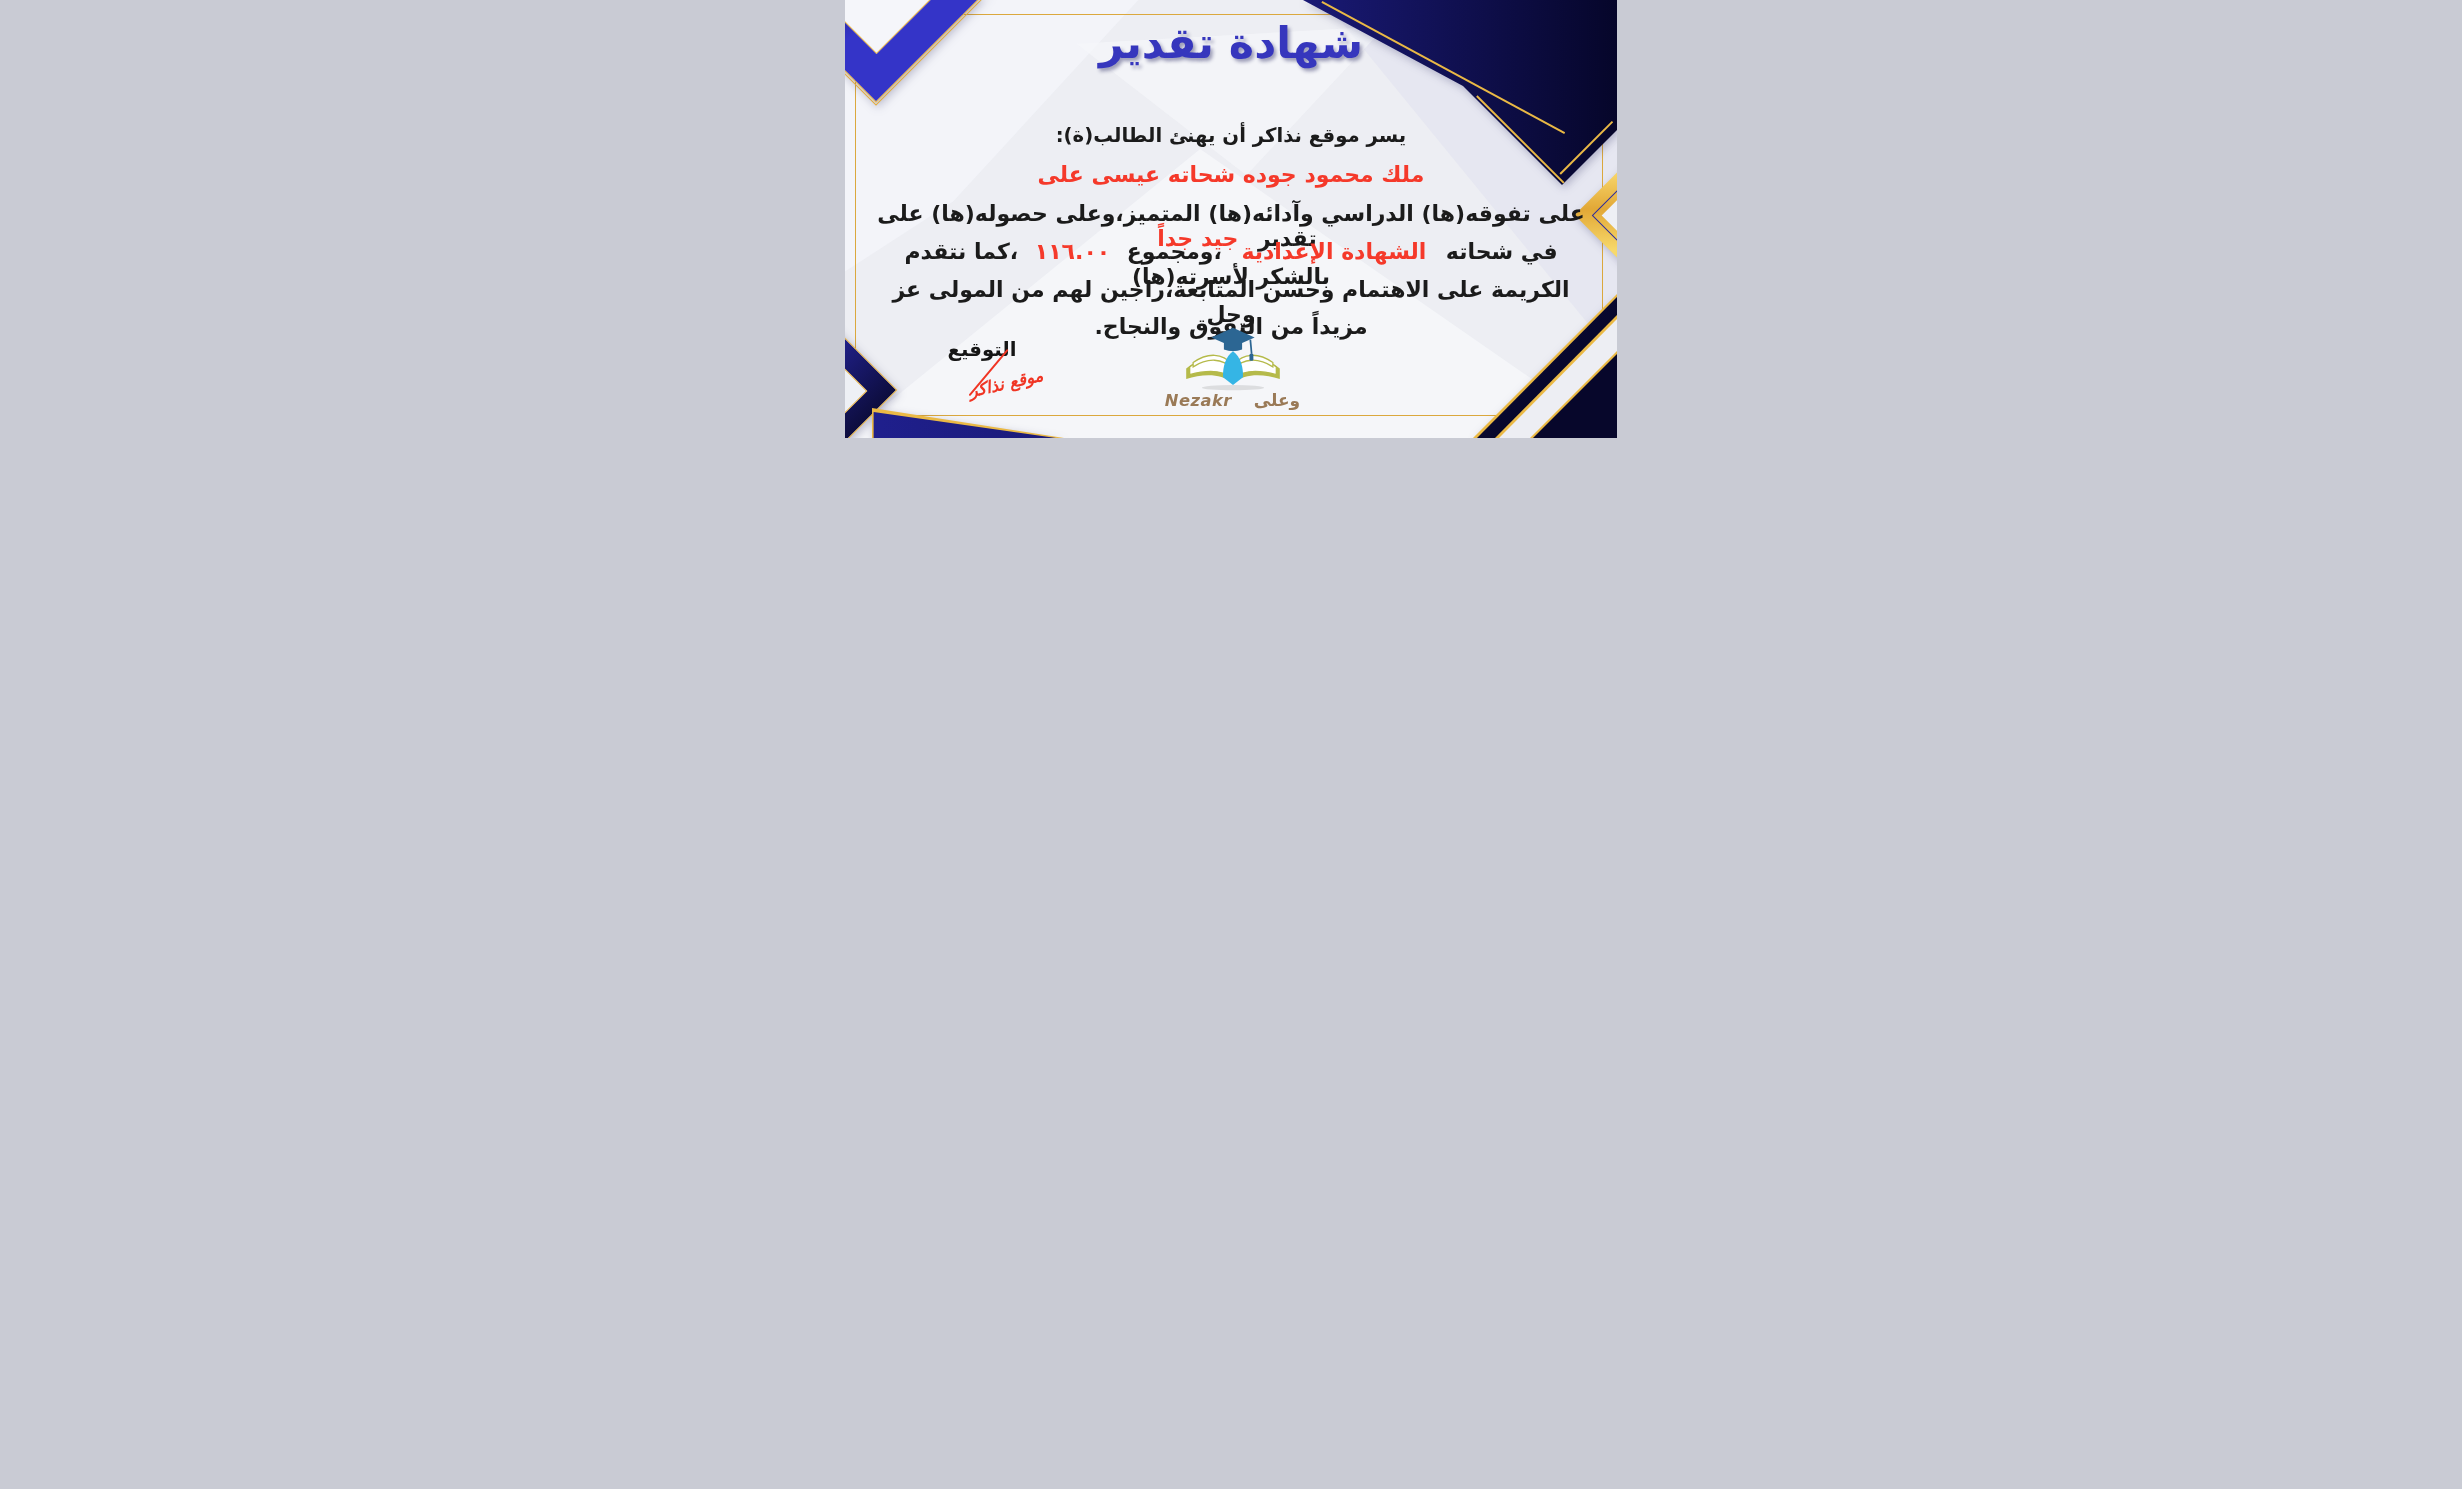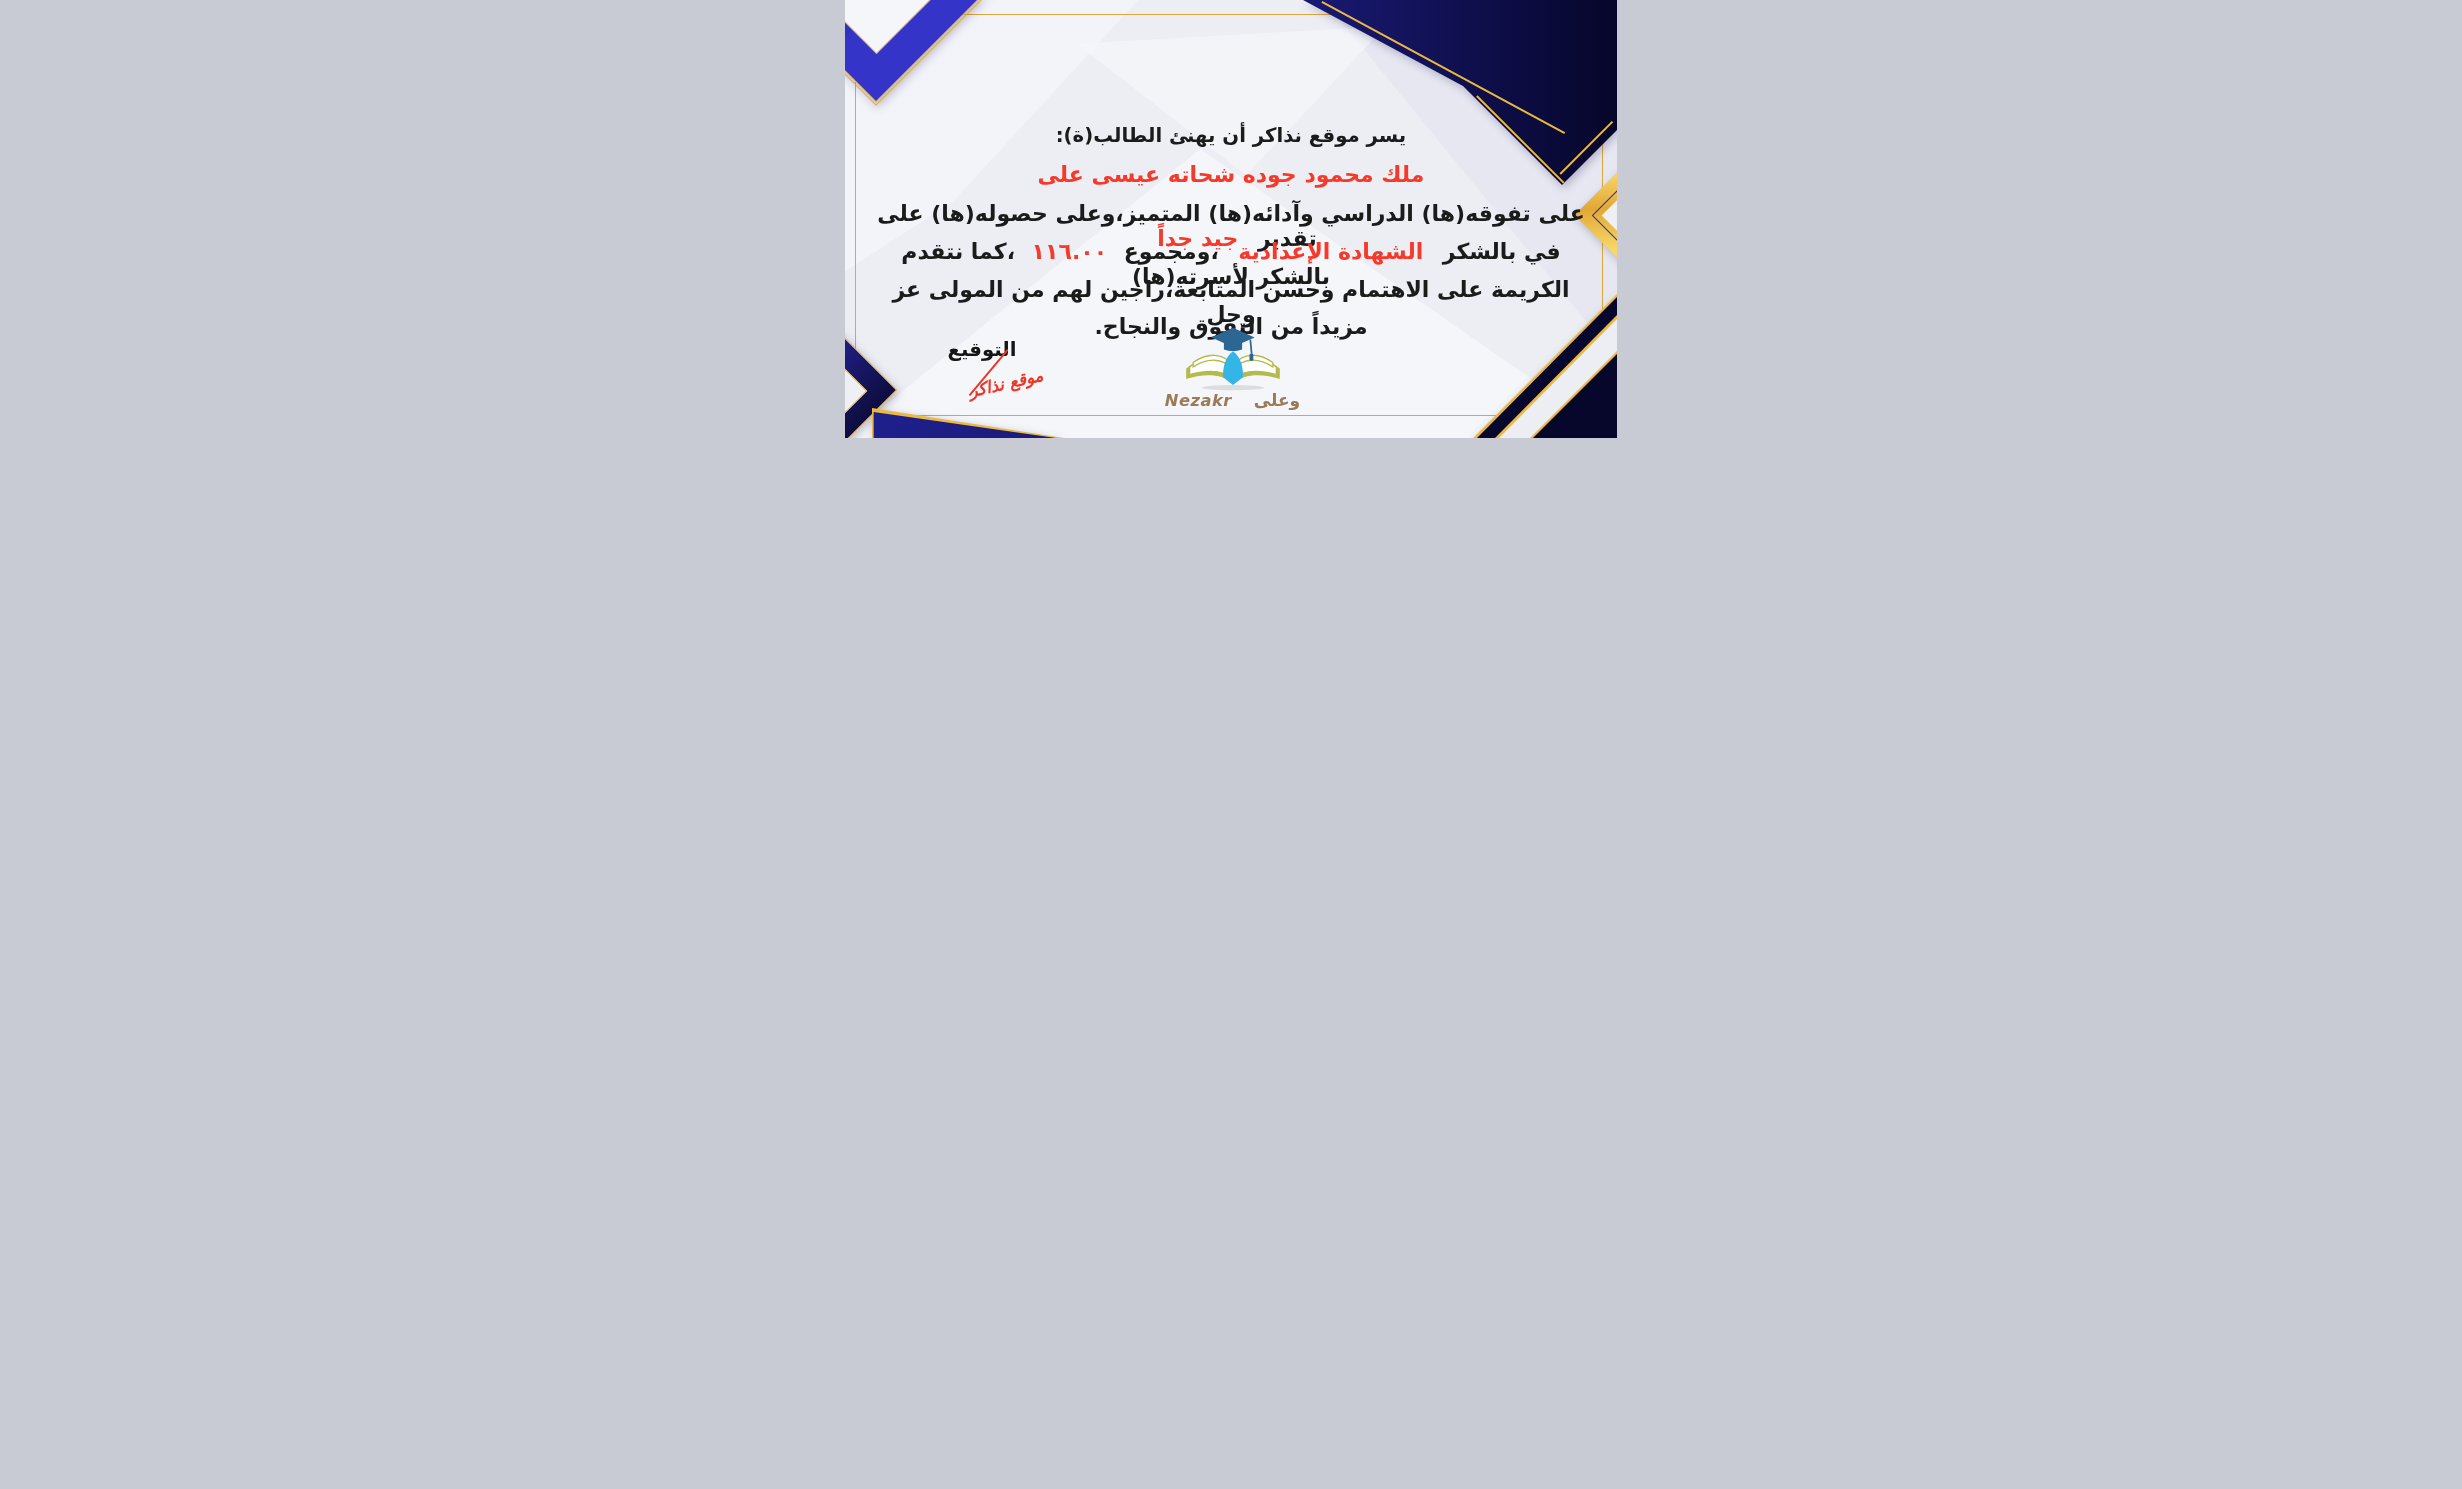--- a/index.html
+++ b/index.html
@@ -133,31 +133,32 @@
 
   <div class="layer shadowed">
     <div class="layer br1"></div>
     <div class="layer br2"></div>
     <div class="layer br3"></div>
     <div class="layer br4"></div>
     <div class="layer br5"></div>
     <div class="layer br6"></div>
   </div>
 
+  <div class="title rtl">شهادة تقدير</div>
 
   <div class="line name rtl">ملك محمود جوده شحاته عيسى على</div>
 
   <div class="line intro rtl">يسر موقع نذاكر أن يهنئ الطالب(ة):</div>
 
   <div class="line body-line b1 rtl">
     <span>على تفوقه(ها) الدراسي وآدائه(ها) المتميز،وعلى حصوله(ها) على تقدير</span>
     <span class="red">جيد جداً</span>
   </div>
   <div class="line body-line b2 rtl">
-    <span>في بالشكر</span>
+    <span>في شحاته</span>
     <span class="red">الشهادة الإعدادية</span>
     <span>،ومجموع</span>
     <span class="red tight">١١٦.٠٠</span>
     <span>،كما نتقدم بالشكر لأسرته(ها)</span>
   </div>
   <div class="line body-line b3 rtl">الكريمة على الاهتمام وحسن المتابعة،راجين لهم من المولى عز وجل</div>
   <div class="line body-line b4 rtl">مزيداً من التفوق والنجاح.</div>
 
   <div class="sig-label rtl">التوقيع</div>
   <div class="sig-stroke"></div>

